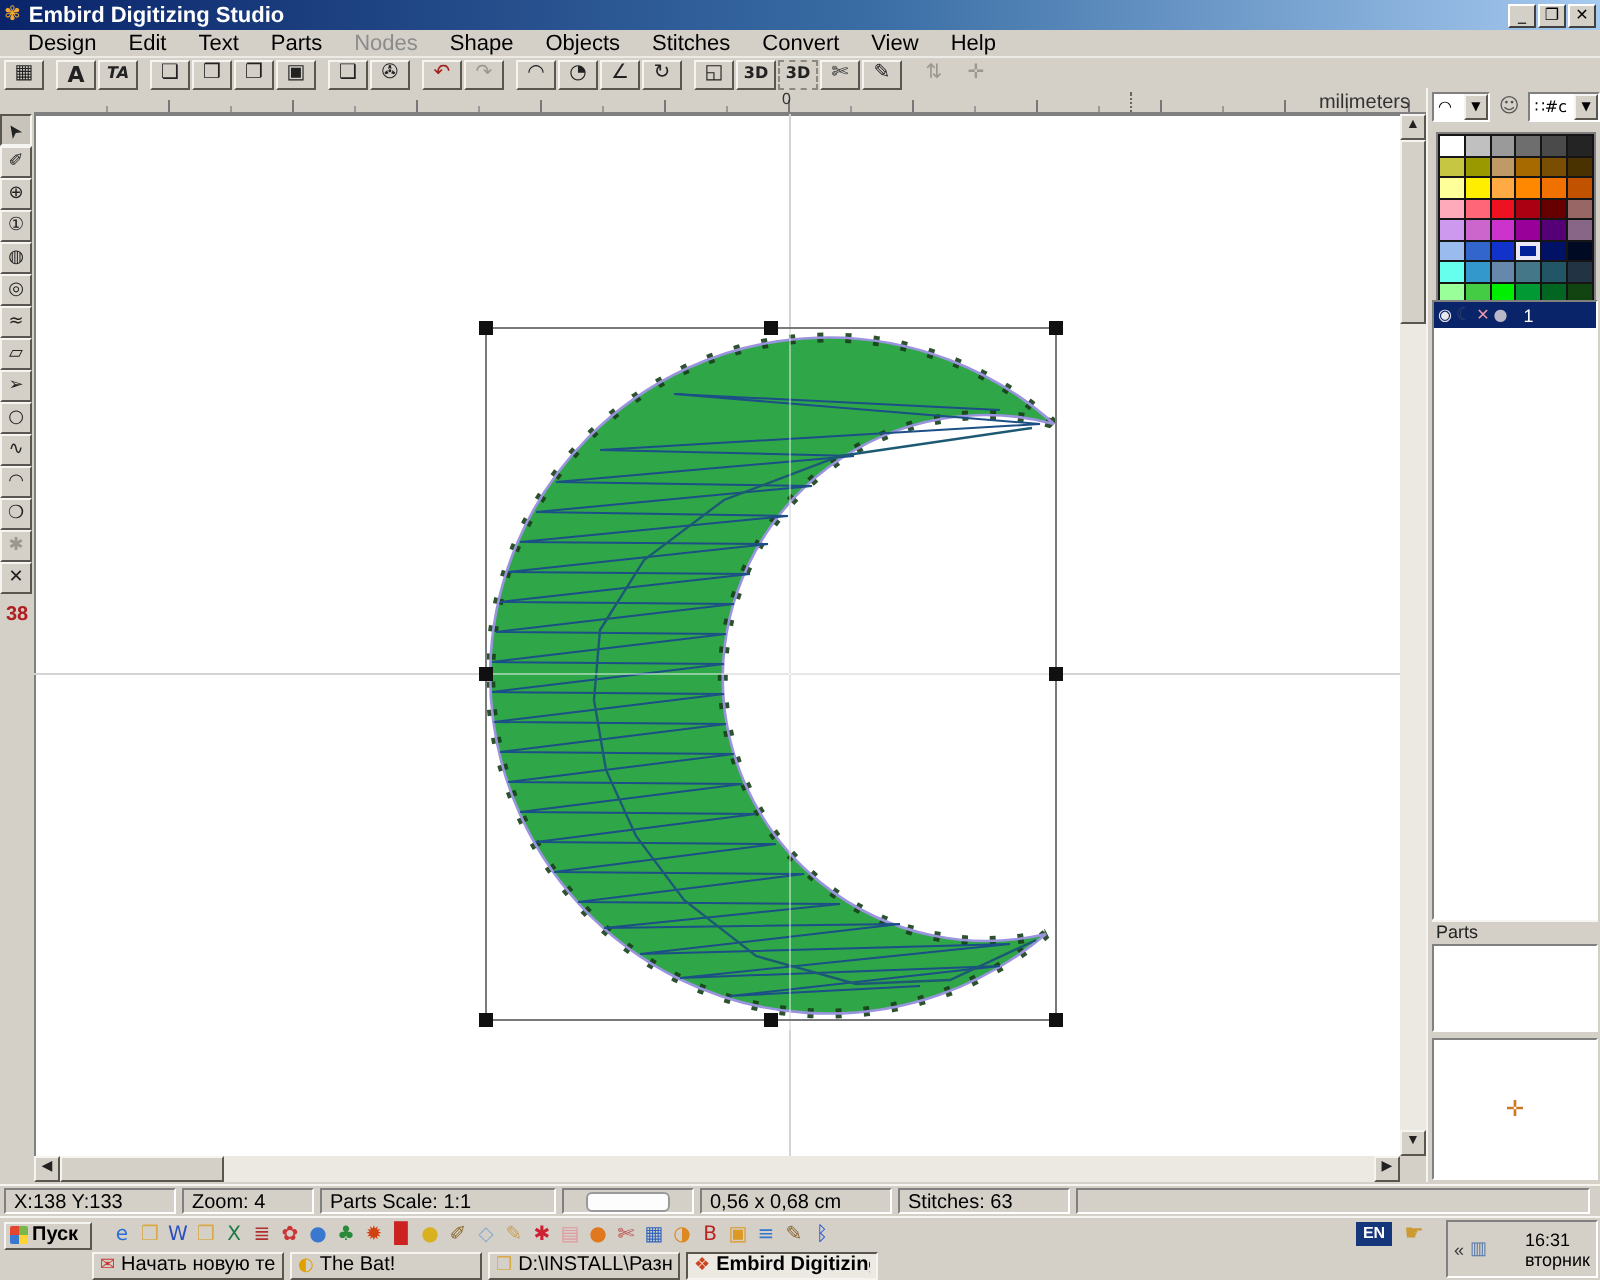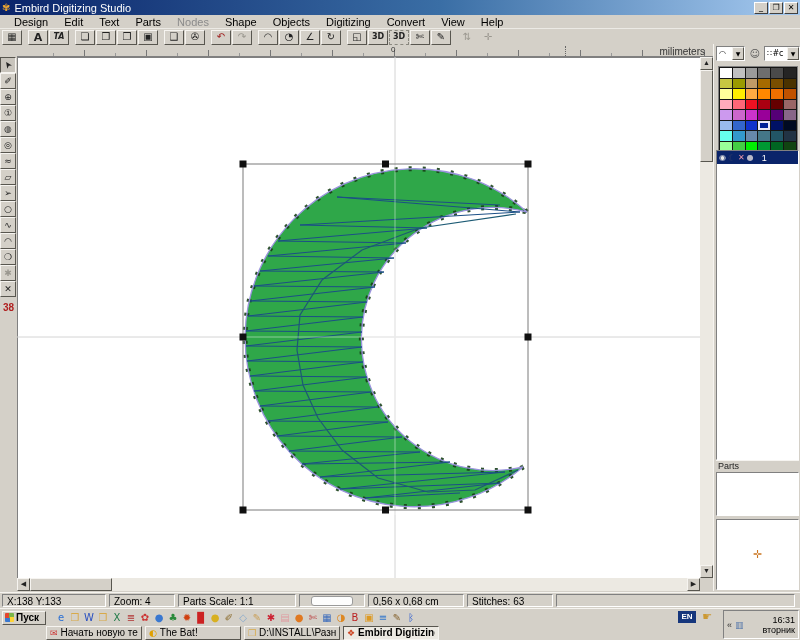--- a/index.html
+++ b/index.html
@@ -5,21 +5,21 @@
   html,body{margin:0;padding:0}
   body{width:800px;height:640px;overflow:hidden;background:#d4d0c8;
        font-family:"Liberation Sans",sans-serif;font-size:11px;color:#000;position:relative;
        -webkit-font-smoothing:antialiased}
   .ico{font-family:"DejaVu Sans",sans-serif}
   
   #titlebar{position:absolute;left:0;top:0;width:800px;height:15px;
     background:linear-gradient(90deg,#0a246a 0%,#3a6ea5 55%,#a6caf0 100%);
     display:flex;align-items:center;padding:0 2px;box-sizing:border-box}
   #titlebar .appicon{color:#f0a830;font-size:10px;margin-right:4px;line-height:1}
-  #titlebar .title{color:#fff;font-weight:normal;font-size:11px;white-space:nowrap}
+  #titlebar .title{color:#fff;font-weight:bold;font-size:11px;white-space:nowrap}
   #titlebar .winbtns{margin-left:auto;display:flex;gap:1px}
   .wbtn{width:14px;height:12px;background:#d4d0c8;border:1px solid;border-color:#fff #404040 #404040 #fff;
     font-size:8px;line-height:10px;text-align:center;box-sizing:border-box}
   
   #menubar{position:absolute;left:0;top:15px;width:800px;height:14px;display:flex;align-items:center;
     padding-left:6px;box-sizing:border-box;border-bottom:1px solid #eceae5}
   .menu-item{padding:0 8px;height:14px;line-height:14px;white-space:nowrap}
   .menu-item.dis{color:#8b8b8b}
   
   #toolbar{position:absolute;left:0;top:29px;width:800px;height:16px;display:flex;align-items:center;
@@ -122,21 +122,21 @@
   #start-btn .slabel{font-weight:bold;font-size:10px}
   #quicklaunch{display:flex;align-items:center;margin-left:8px}
   .ql{width:14px;height:14px;display:flex;align-items:center;justify-content:center;font-size:10px;line-height:1}
   #lang-badge{position:absolute;right:104px;top:2px;width:18px;height:12px;background:#16367c;color:#fff;
     font-size:8px;font-weight:bold;text-align:center;line-height:12px}
   #hand-icon{position:absolute;right:88px;top:1px;font-size:11px;color:#cc9933}
   #tray{position:absolute;right:1px;top:1px;width:76px;height:29px;border:1px solid;
     border-color:#808080 #fff #fff #808080;display:flex;align-items:center;box-sizing:border-box;padding:0 3px}
   #tray .collapse{font-size:9px;color:#333}
   #tray .netico{font-size:9px;color:#5577aa;margin:0 3px}
-  #tray .clock{margin-left:auto;text-align:right;font-size:9px;line-height:10px}
+  #tray .clock{margin-left:auto;text-align:left;font-size:9px;line-height:10px}
   #tb-row2{position:absolute;left:46px;top:16px;height:15px;display:flex;align-items:center;gap:3px}
   .winbtn{width:96px;height:14px;background:#d4d0c8;border:1px solid;
     border-color:#f6f4f0 #58564f #58564f #f6f4f0;display:flex;align-items:center;gap:3px;
     padding:0 3px;box-sizing:border-box;font-size:10px;white-space:nowrap;overflow:hidden}
   .winbtn .wic{font-size:9px;flex:none}
   .winbtn .wlabel{overflow:hidden;text-overflow:clip;white-space:nowrap}
   .winbtn.active{background:#ece9e2;border-color:#58564f #f6f4f0 #f6f4f0 #58564f;font-weight:bold}
 </style>
 </head>
 <body>
@@ -155,21 +155,21 @@
 <div id="menubar">
   <span style="display:flex">
 
   <span class="menu-item">Design</span>
       <span class="menu-item">Edit</span>
       <span class="menu-item">Text</span>
       <span class="menu-item">Parts</span>
       <span class="menu-item dis">Nodes</span>
       <span class="menu-item">Shape</span>
       <span class="menu-item">Objects</span>
-      <span class="menu-item">Digitizing</span>
+      <span class="menu-item">Stitches</span>
       <span class="menu-item">Convert</span>
       <span class="menu-item">View</span>
       <span class="menu-item">Help</span>
     </span>
 </div>
 
 <div id="toolbar">
   <span style="display:flex">
 
   <span class="tbtn ico">▦</span>
@@ -375,21 +375,21 @@
   </div>
 
   <div id="parts-label">Parts</div>
   <div id="parts-list"></div>
   <div id="preview">
     <span class="marker ico">✛</span>
   </div>
 </div>
 
 <div id="statusbar">
-  <span class="sseg" style="width:104px">X:138 Y:133</span>
+  <span class="sseg" style="width:86px">X:138 Y:133</span>
   <span class="sseg" style="width:66px">Zoom: 4</span>
   <span class="sseg" style="width:118px">Parts Scale: 1:1</span>
   <span class="sseg" id="swatch-seg">
       <span class="sw"></span>
     </span>
   <span class="sseg" style="width:96px">0,56 x 0,68 cm</span>
   <span class="sseg" style="width:86px">Stitches: 63</span>
   <span class="sseg sfill"></span>
 </div>
 

